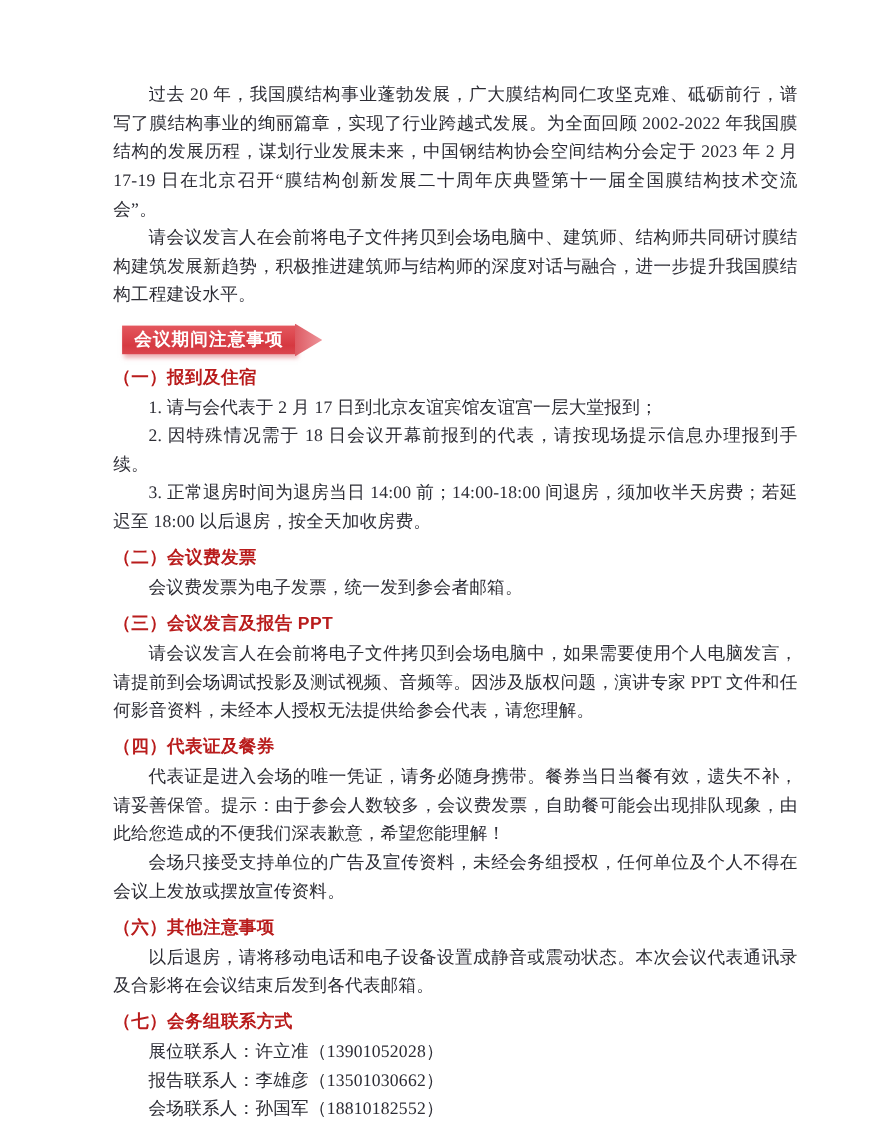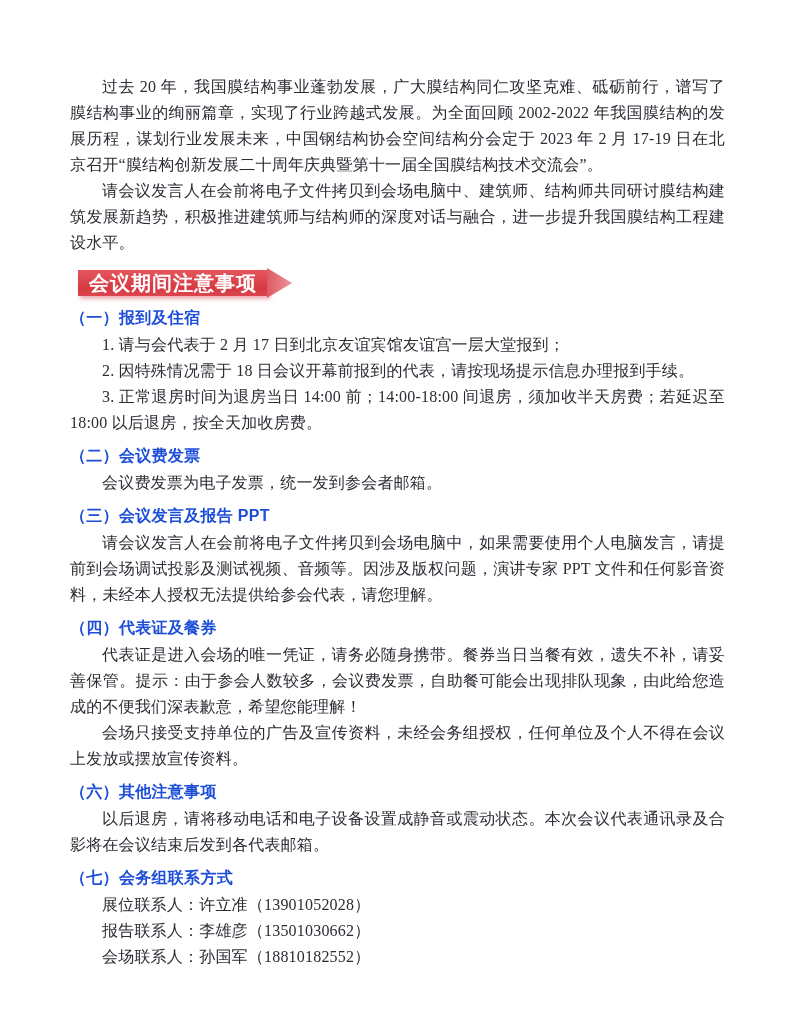--- a/index.html
+++ b/index.html
@@ -10,21 +10,21 @@
   body {
     width: 800px;
     height: 1020px;
     font-family: "Liberation Serif", "DejaVu Serif", serif;
     color: #2c2c34;
   }
   .page {
     box-sizing: border-box;
     width: 800px;
     height: 1020px;
-    padding: 74px 75px 0 70px;
+    padding: 74px 75px 0 103px;
     overflow: hidden;
     background: #ffffff;
   }
   .para {
     margin: 0;
     font-size: 16px;
     line-height: 26px;
     text-align: justify;
     letter-spacing: 0.2px;
   }
@@ -37,38 +37,38 @@
   }
   .banner-bar {
     display: flex;
     align-items: center;
     height: 26px;
     padding: 0 11px;
     background: linear-gradient(180deg, #e4575e 0%, #d63941 70%, #db464e 100%);
     color: #ffffff;
     font-family: "Liberation Sans", "DejaVu Sans", sans-serif;
     font-weight: 700;
-    font-size: 20px;
+    font-size: 16px;
     letter-spacing: 1px;
     box-shadow: 2px 3px 4px rgba(221, 110, 117, 0.55);
   }
   .banner-arrow {
     width: 25px;
     height: 30px;
     margin-left: -1px;
     background: linear-gradient(90deg, #dd5a62, #ee959b);
     clip-path: polygon(0 0, 100% 50%, 0 100%);
   }
   .section-heading {
     margin: 8px 0 2px;
     font-family: "Liberation Sans", "DejaVu Sans", sans-serif;
     font-weight: 700;
     font-size: 16px;
     line-height: 24px;
-    color: #1d4ed8;
+    color: #b91c1c;
     letter-spacing: 0.3px;
   }
 </style>
 </head>
 <body>
 
 <div class="page">
 
   <p class="para indent">过去 20 年，我国膜结构事业蓬勃发展，广大膜结构同仁攻坚克难、砥砺前行，谱写了膜结构事业的绚丽篇章，实现了行业跨越式发展。为全面回顾 2002-2022 年我国膜结构的发展历程，谋划行业发展未来，中国钢结构协会空间结构分会定于 2023 年 2 月 17-19 日在北京召开“膜结构创新发展二十周年庆典暨第十一届全国膜结构技术交流会”。</p>
   <p class="para indent">请会议发言人在会前将电子文件拷贝到会场电脑中、建筑师、结构师共同研讨膜结构建筑发展新趋势，积极推进建筑师与结构师的深度对话与融合，进一步提升我国膜结构工程建设水平。</p>

